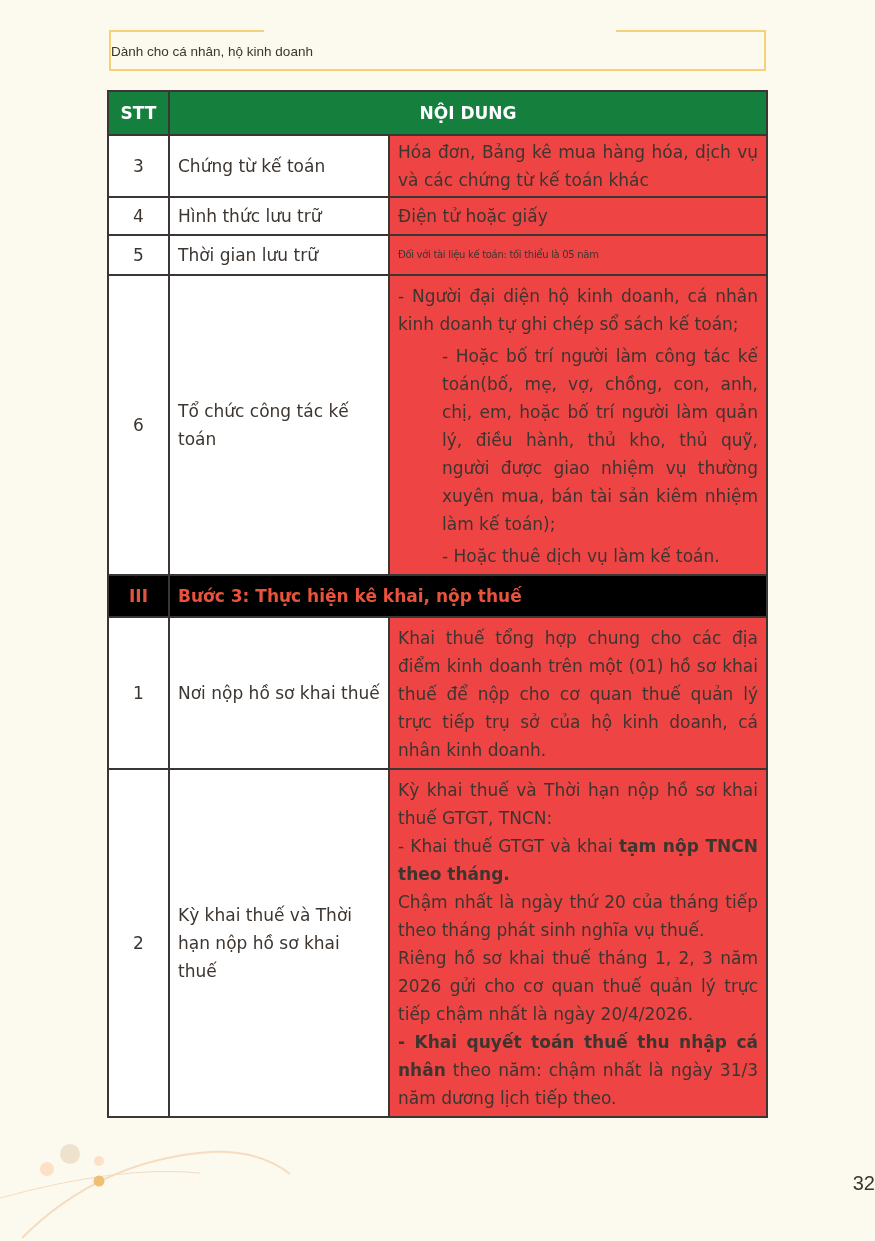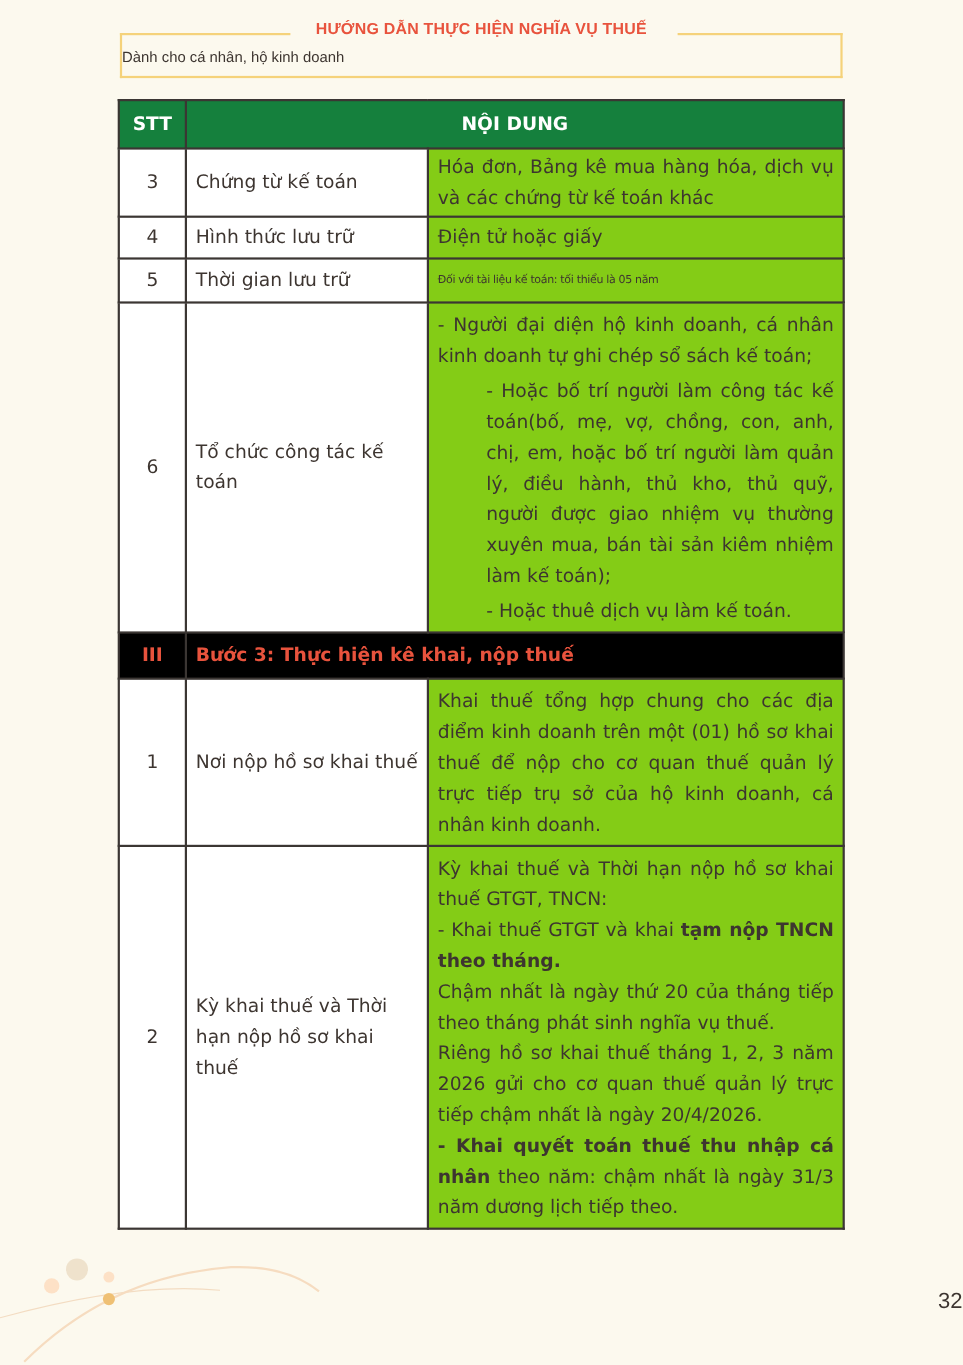--- a/index.html
+++ b/index.html
@@ -39,39 +39,38 @@
     border: 2px solid #3b3633;
     vertical-align: middle;
     padding: 0 8px;
   }
   table.main th {
     background: #15803d; color: #ffffff; font-weight: bold; height: 44px;
     font-size: 17px;
   }
   td.stt { text-align: center; width: 61px; padding: 0; }
   td.label { width: 220px; }
-  td.content { background: #84cc16; text-align: justify; }
+  td.content { background: #ef4444; text-align: justify; }
   td.stt, td.label { background: #ffffff; }
   tr.section td { background: #000000; color: #e8533d; font-weight: bold; height: 42px; }
   .para { display: block; }
   .mt { margin-top: 4px; margin-left: 44px; }
   b { font-weight: bold; }
   .page-number {
     position: absolute; left: 0; right: 0; top: 1172px; text-align: right;
     font-size: 20px; color: #3d3530;
   }
   .deco { position: absolute; left: 0; top: 1120px; width: 500px; height: 121px; }
 </style>
 </head>
 <body>
 
 <div class="header">
   <div class="header-top-left"></div>
   <div class="header-top-right"></div>
-  <div class="header-title">HƯỚNG DẪN THỰC HIỆN NGHĨA VỤ THUẾ</div>
   <div class="header-subtitle">Dành cho cá nhân, hộ kinh doanh</div>
 </div>
 
 <table class="main">
   <tbody>
       <tr>
     <th>STT</th>
     <th colspan="2">NỘI DUNG</th>
   </tr>
   <tr style="height:62px">

